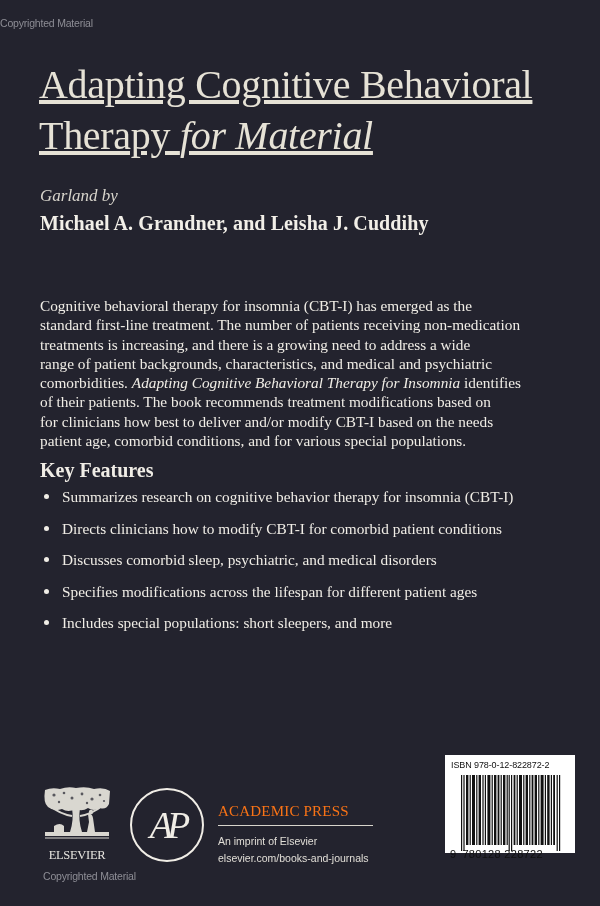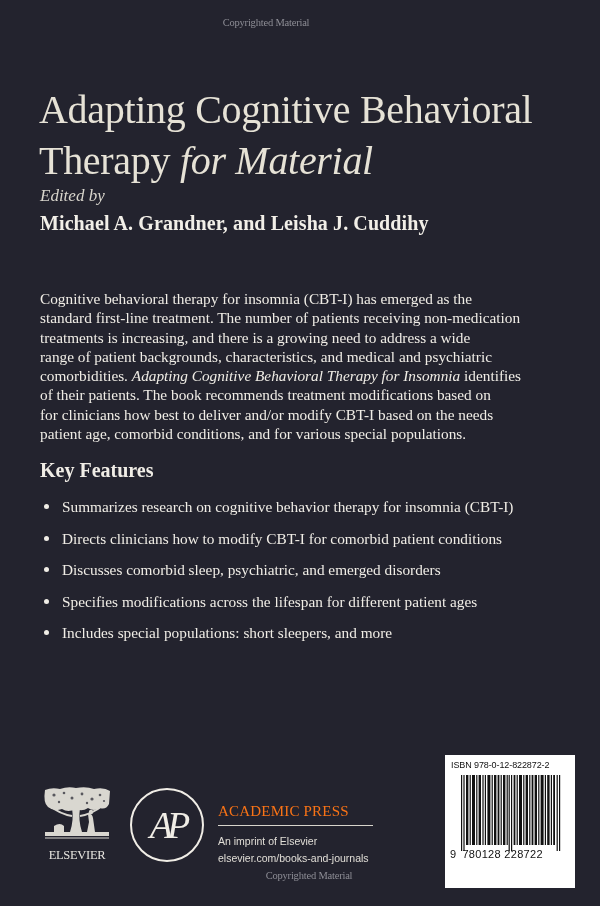--- a/index.html
+++ b/index.html
@@ -12,38 +12,39 @@
       background: #23232e;
       position: relative;
       overflow: hidden;
       font-family: "Liberation Serif", "DejaVu Serif", serif;
       color: #f2efe8;
     }
     .watermark {
       position: absolute;
       left: 0;
       width: 532px;
-      text-align: center;
-      font-family: Liberation Serif, serif;
+      text-align: left;
+      font-family: Liberation Sans, sans-serif;
       font-size: 10.5px;
       color: #8d8d95;
       letter-spacing: -0.2px;
     }
     .watermark.top { top: 17px; }
     .watermark.bottom { top: 870px; left: 43px; }
 
     .title {
       position: absolute;
       left: 39px;
-      top: 84px;
+      top: 59px;
       font-size: 40px;
       line-height: 51px;
       color: #e6e2d6;
       font-weight: normal;
       letter-spacing: -0.3px;
+      text-decoration: underline;
     }
     .title .line { display: block; white-space: nowrap; }
     .title em { font-style: italic; }
 
     .edited-by {
       position: absolute;
       left: 40px;
       top: 186px;
       font-size: 17px;
       font-style: italic;
@@ -57,21 +58,21 @@
       line-height: 28px;
       font-weight: bold;
       color: #f2efe8;
       letter-spacing: 0.1px;
     }
     .editors .line { display: block; white-space: nowrap; }
 
     .description {
       position: absolute;
       left: 40px;
-      top: 289px;
+      top: 296px;
       width: 560px;
       font-size: 15.3px;
       line-height: 19.3px;
       color: #f0ede6;
     }
     .description .line { display: block; white-space: nowrap; }
     .description em { font-style: italic; }
 
     .key-features-heading {
       position: absolute;
@@ -91,21 +92,20 @@
       padding: 0;
       list-style: none;
       font-size: 15.3px;
       line-height: 19.3px;
       color: #f0ede6;
     }
     .features li {
       position: relative;
       padding-left: 22px;
       margin-bottom: 12.3px;
-      margin-top: 10px;
     }
     .features li .bullet {
       position: absolute;
       left: 4px;
       top: 7px;
       width: 5px;
       height: 5px;
       border-radius: 50%;
       background: #f0ede6;
     }
@@ -172,21 +172,21 @@
       line-height: 17px;
       color: #e0ddd6;
     }
     .imprint .line { display: block; white-space: nowrap; }
 
     .barcode-box {
       position: absolute;
       left: 445px;
       top: 755px;
       width: 130px;
-      height: 133px;
+      height: 98px;
       background: #ffffff;
     }
     .isbn-text {
       position: absolute;
       left: 6px;
       top: 5px;
       font-family: "Liberation Sans", "DejaVu Sans", sans-serif;
       font-size: 9px;
       color: #111;
       white-space: nowrap;
@@ -212,21 +212,21 @@
 </head>
 <body>
 
 <div class="watermark top">Copyrighted Material</div>
 
 <h1 class="title" style="margin:0;">
   <span class="line">Adapting Cognitive Behavioral</span>
   <span class="line"><span>Therapy </span><em>for Material</em></span>
 </h1>
 
-<div class="edited-by">Edited by</div>
+<div class="edited-by">Garland by</div>
 <div class="editors">
   <span class="line">Michael A. Grandner, and Leisha J. Cuddihy</span>
 </div>
 
 <div class="description">
   <span class="line">Cognitive behavioral therapy for insomnia (CBT-I) has emerged as the</span>
   <span class="line">standard first-line treatment. The number of patients receiving non-medication</span>
   <span class="line">treatments is increasing, and there is a growing need to address a wide</span>
   <span class="line">range of patient backgrounds, characteristics, and medical and psychiatric</span>
   <span class="line"><span>comorbidities. </span><em>Adapting Cognitive Behavioral Therapy for Insomnia</em><span> identifies</span></span>
@@ -241,21 +241,21 @@
   <li>
     <span class="bullet"></span>
     <span class="text"><span class="line">Summarizes research on cognitive behavior therapy for insomnia (CBT-I)</span></span>
   </li>
   <li>
     <span class="bullet"></span>
     <span class="text"><span class="line">Directs clinicians how to modify CBT-I for comorbid patient conditions</span></span>
   </li>
   <li>
     <span class="bullet"></span>
-    <span class="text"><span class="line">Discusses comorbid sleep, psychiatric, and emerged disorders</span></span>
+    <span class="text"><span class="line">Discusses comorbid sleep, psychiatric, and medical disorders</span></span>
   </li>
   <li>
     <span class="bullet"></span>
     <span class="text">
       <span class="line">Specifies modifications across the lifespan for different patient ages</span>
     </span>
   </li>
   <li>
     <span class="bullet"></span>
     <span class="text"><span class="line">Includes special populations: short sleepers, and more</span></span>

